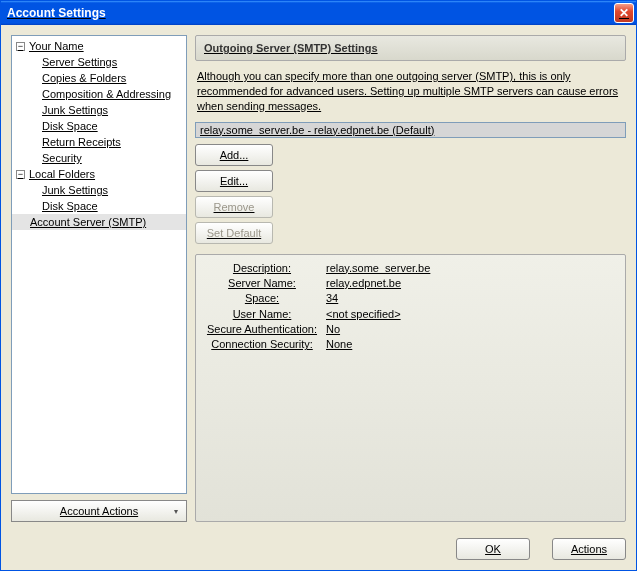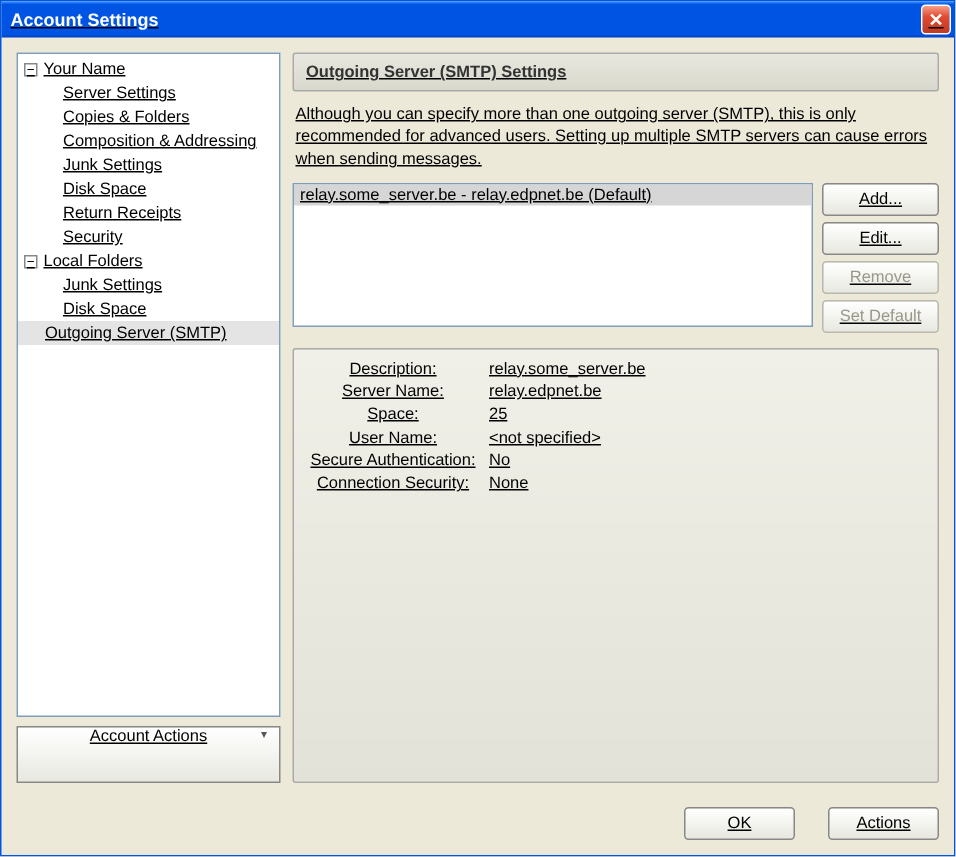--- a/index.html
+++ b/index.html
@@ -80,25 +80,25 @@
     border: 1px solid #888;
     margin-right: 4px;
     font-size: 9px;
     line-height: 7px;
     text-align: center;
     color: #000;
     background: #fff;
   }
   .account-actions {
     margin-top: 6px;
-    height: 38px;
+    height: 22px;
     border: 1px solid #888;
     background: linear-gradient(to bottom, #fff, #e8e8e0);
     display: flex;
-    align-items: flex-start;
+    align-items: center;
     justify-content: center;
     position: relative;
     cursor: pointer;
   }
   .account-actions .label { text-decoration: underline; text-decoration-color: transparent; }
   .account-actions .caret {
     position: absolute;
     right: 8px;
     font-size: 8px;
     color: #555;
@@ -118,20 +118,21 @@
     color: #333;
   }
   .desc {
     padding: 8px 2px;
     color: #000;
     line-height: 1.35;
   }
   .list-area {
     display: flex;
     gap: 6px;
+    flex-direction: column;
   }
   .listbox {
     flex: 1;
     height: 96px;
     background: #fff;
     border: 1px solid #7f9db9;
   }
   .list-item {
     padding: 1px 4px;
     cursor: pointer;
@@ -229,21 +230,21 @@
           <span>Local Folders</span>
         </div>
         <div class="tree-row child">
             <span>Junk Settings</span>
           </div>
         <div class="tree-row child">
             <span>Disk Space</span>
           </div>
 
         <div class="tree-row selected" style="padding-left:18px">
-          <span>Outgoing Server (SMTP)</span>
+          <span>Account Server (SMTP)</span>
         </div>
       </div>
 
       <div class="account-actions">
         <span class="label">Account Actions</span>
         <span class="caret">▾</span>
       </div>
     </div>
 
     <div class="main">
@@ -276,21 +277,21 @@
         <div class="detail-row">
           <span class="detail-label">Description:</span>
           <span>relay.some_server.be</span>
         </div>
         <div class="detail-row">
           <span class="detail-label">Server Name:</span>
           <span>relay.edpnet.be</span>
         </div>
         <div class="detail-row">
           <span class="detail-label">Space:</span>
-          <span>25</span>
+          <span>34</span>
         </div>
         <div class="detail-row">
           <span class="detail-label">User Name:</span>
           <span>&lt;not specified&gt;</span>
         </div>
         <div class="detail-row">
           <span class="detail-label">Secure Authentication:</span>
           <span>No</span>
         </div>
         <div class="detail-row">

